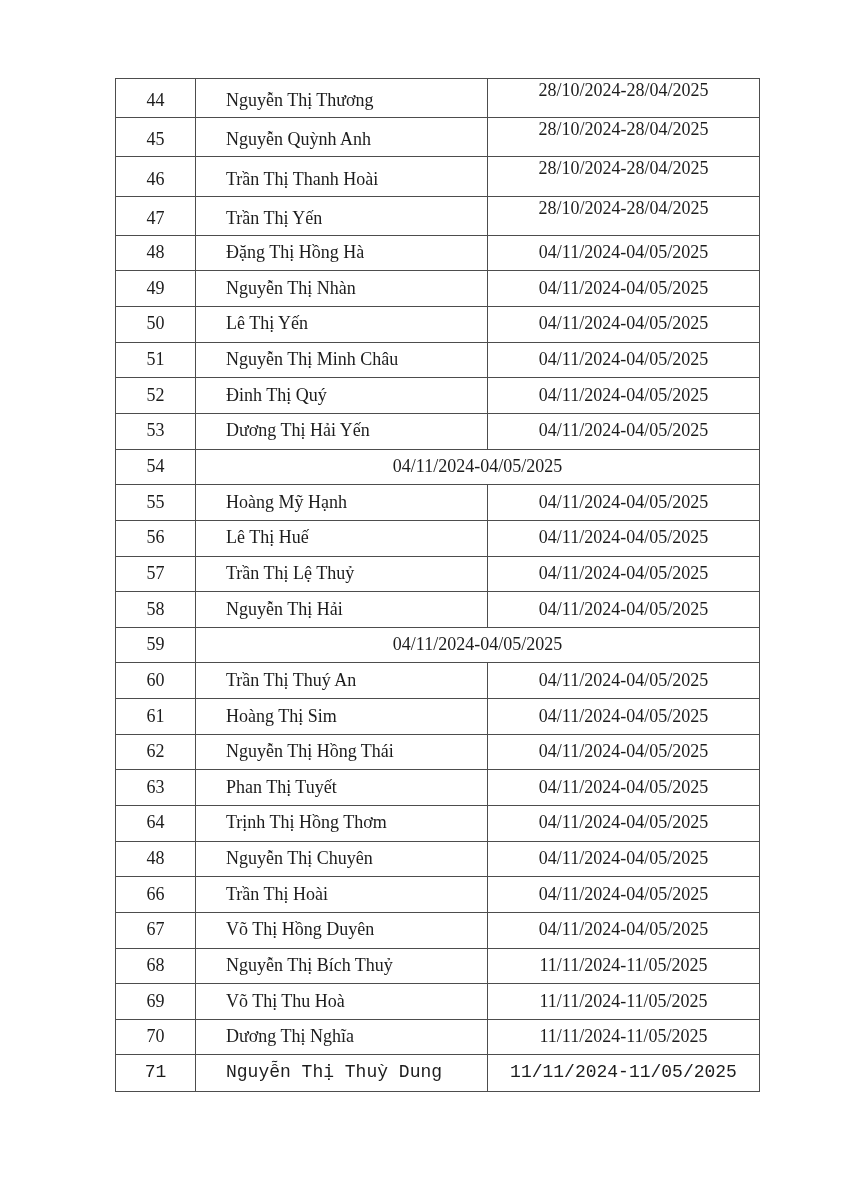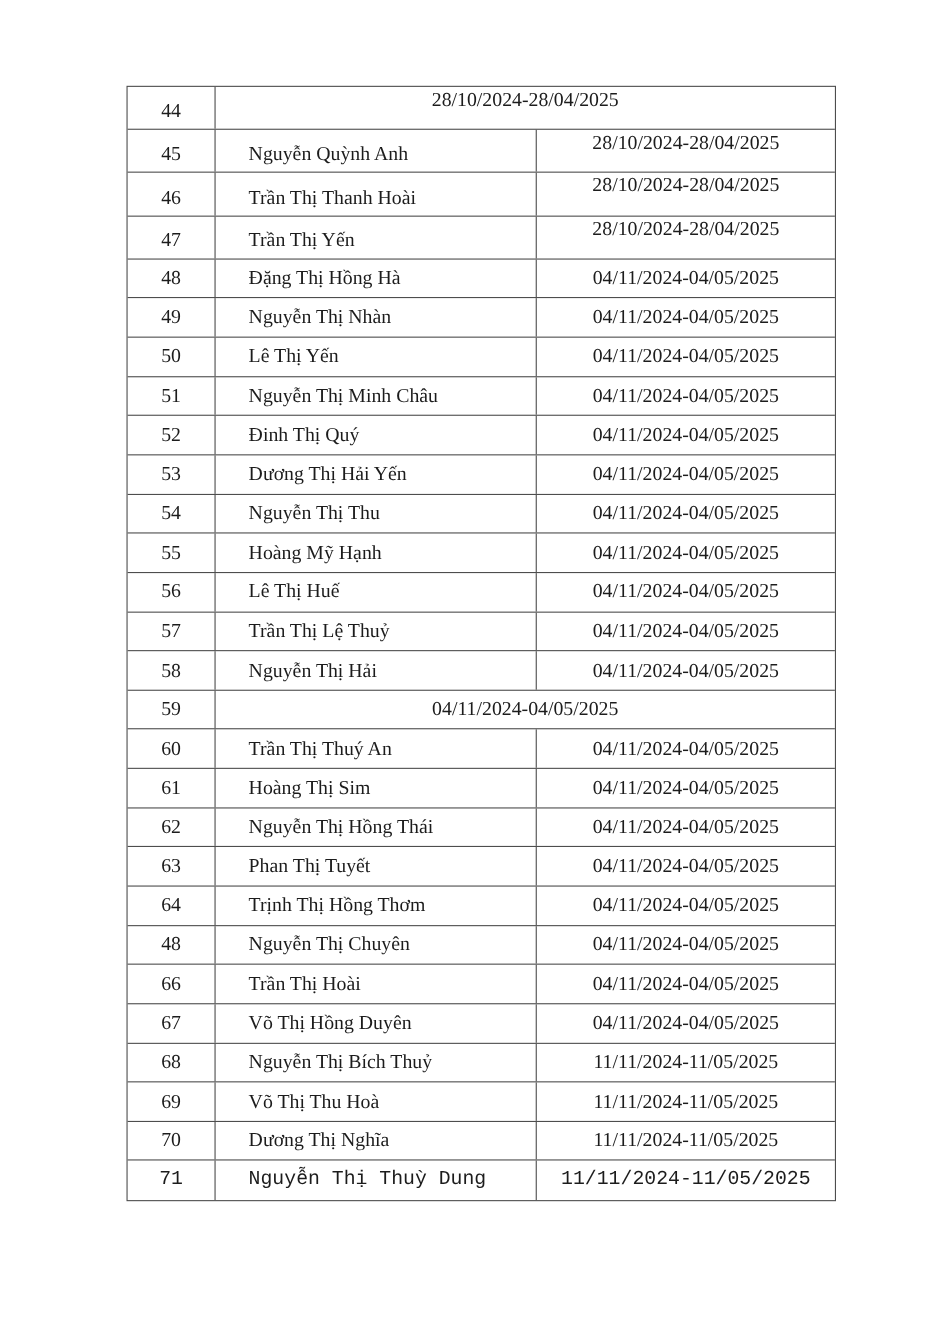--- a/index.html
+++ b/index.html
@@ -80,20 +80,23 @@
 </head>
 <body>
 
 <div class="page">
   <div class="roster-table">
     <div id="table-body">
   <div class="row">
     <div class="cell c-no">
       <span class="cell-text">44</span>
     </div>
+    <div class="cell c-name">
+      <span class="cell-text">Nguyễn Thị Thương</span>
+    </div>
     <div class="cell c-date">
       <span class="cell-text">28/10/2024-28/04/2025</span>
     </div>
   </div>
 
   <div class="row">
     <div class="cell c-no">
       <span class="cell-text">45</span>
     </div>
     <div class="cell c-name">
@@ -197,23 +200,20 @@
     </div>
     <div class="cell c-date">
       <span class="cell-text">04/11/2024-04/05/2025</span>
     </div>
   </div>
 
   <div class="row">
     <div class="cell c-no">
       <span class="cell-text">54</span>
     </div>
-    <div class="cell c-name">
-      <span class="cell-text">Nguyễn Thị Thu</span>
-    </div>
     <div class="cell c-date">
       <span class="cell-text">04/11/2024-04/05/2025</span>
     </div>
   </div>
 
   <div class="row">
     <div class="cell c-no">
       <span class="cell-text">55</span>
     </div>
     <div class="cell c-name">

